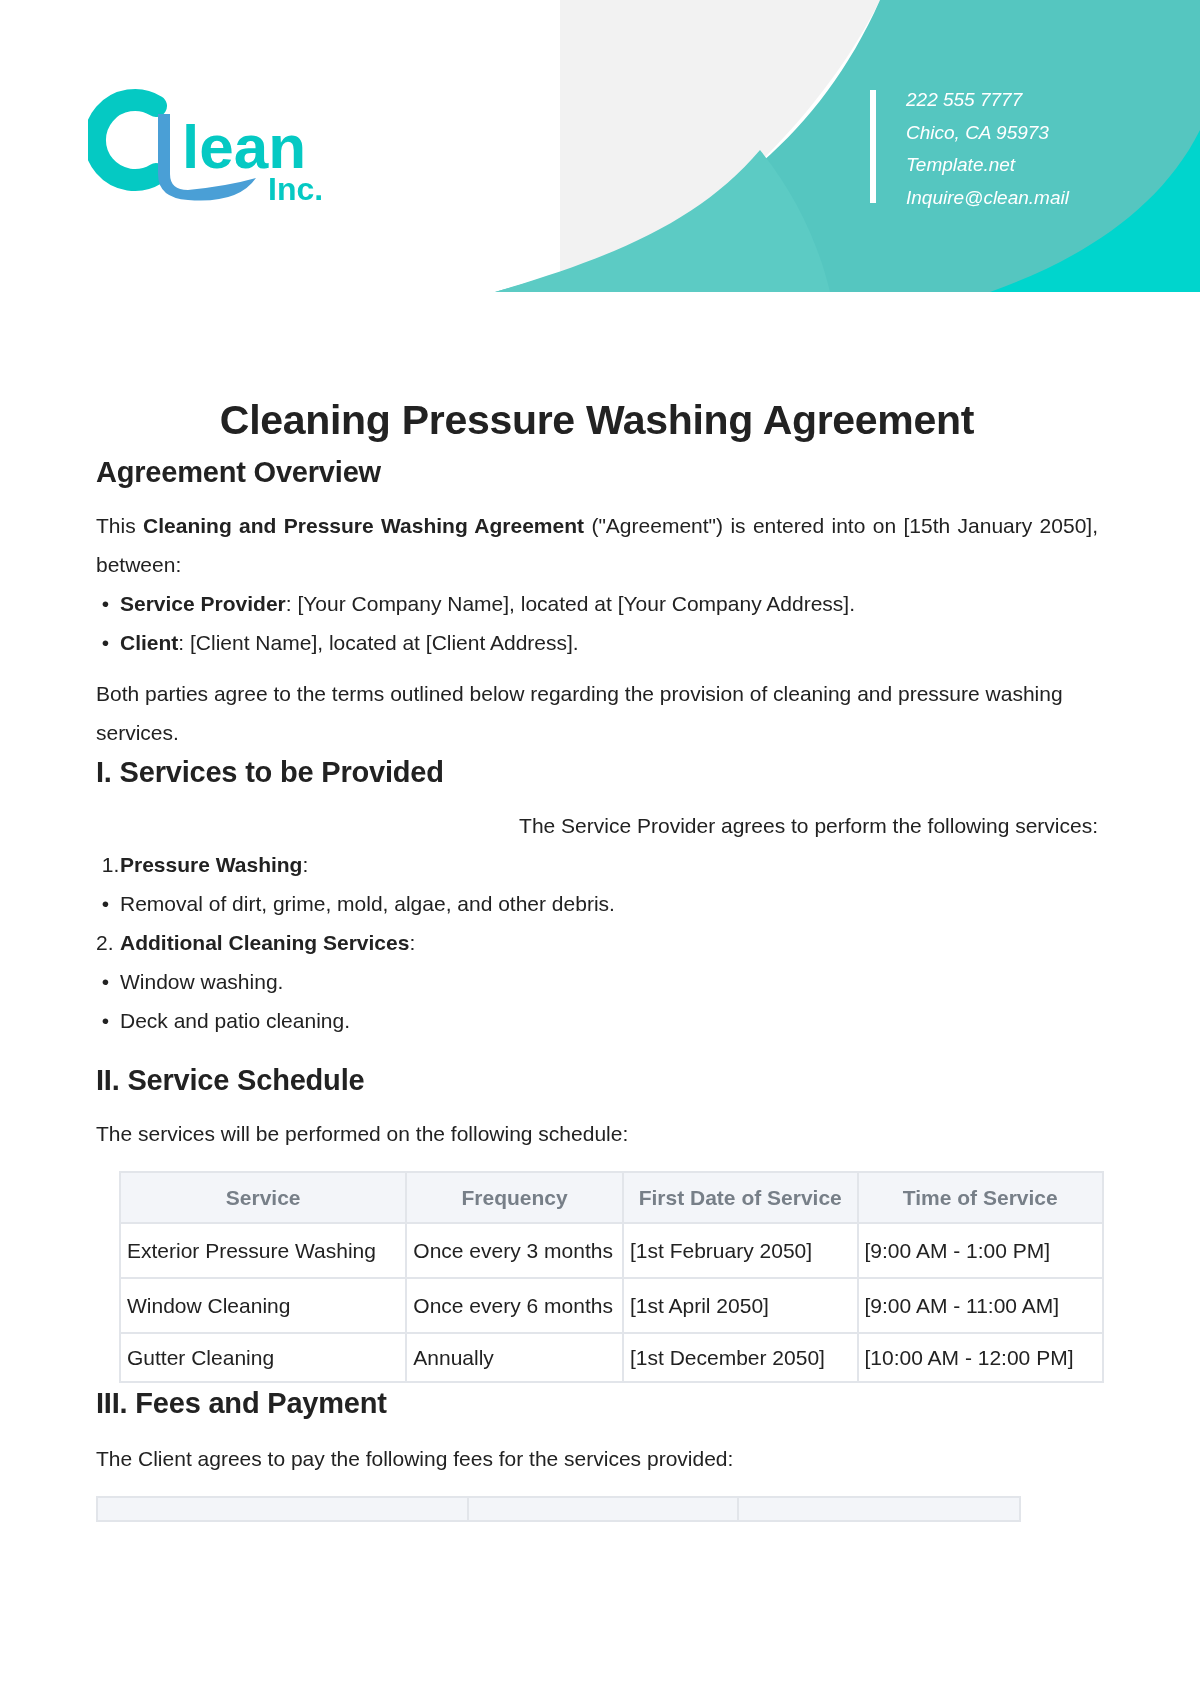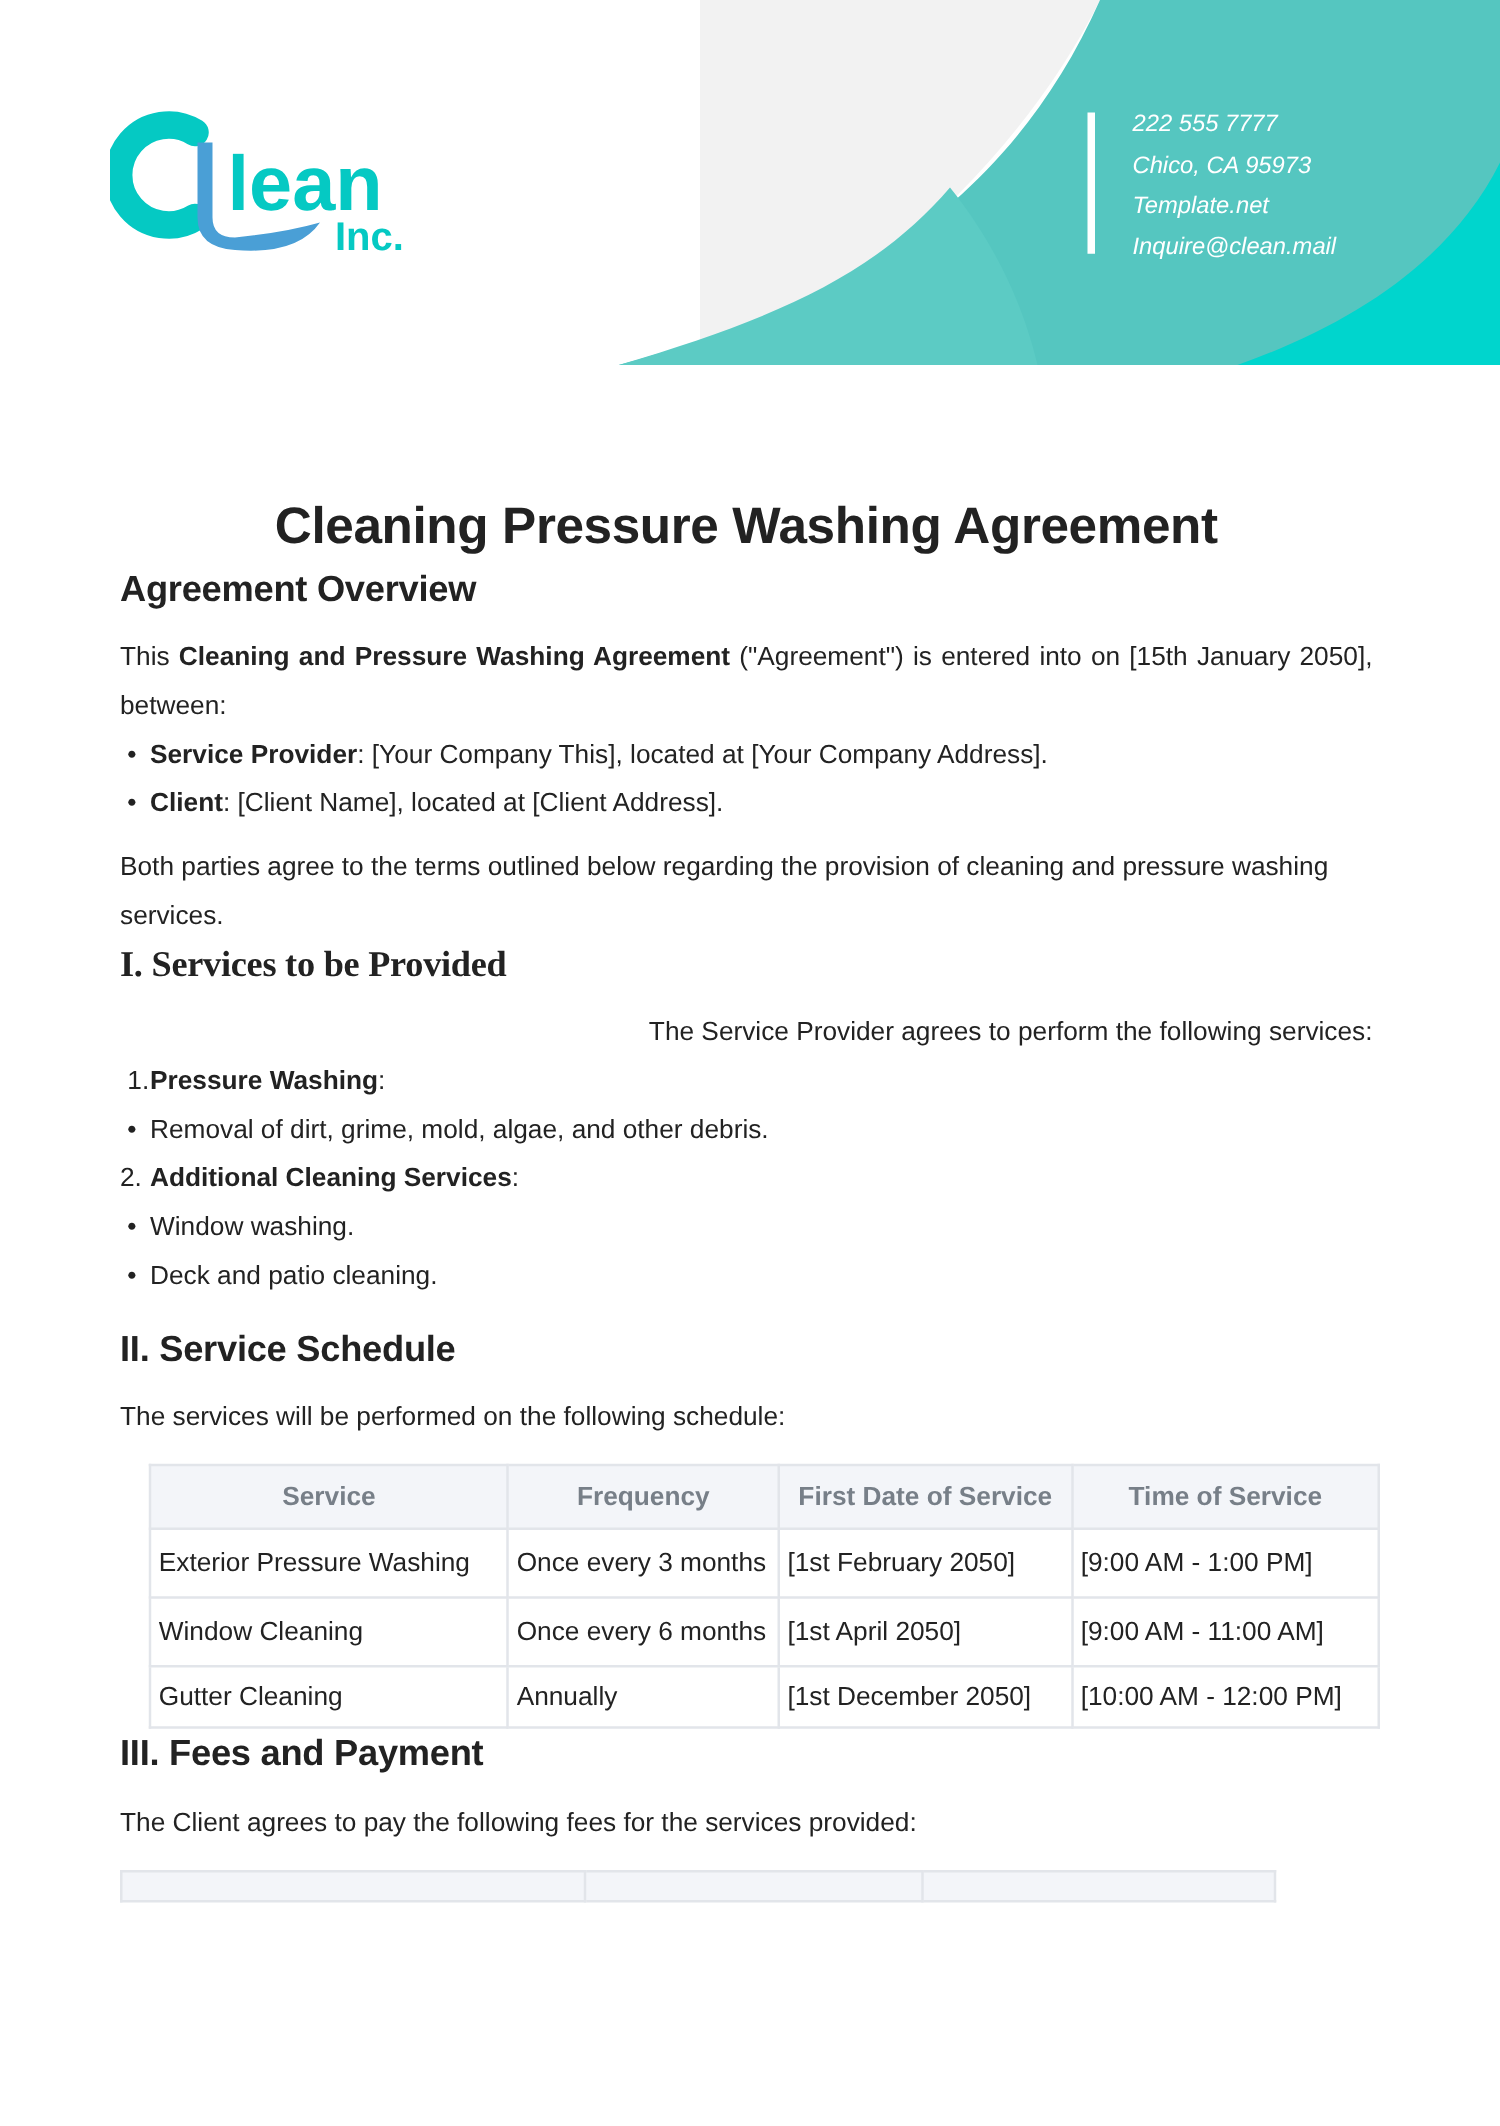--- a/index.html
+++ b/index.html
@@ -63,26 +63,26 @@
     <div>Inquire@clean.mail</div>
   </div>
 </div>
 
 <div class="content">
   <h1 class="title">Cleaning Pressure Washing Agreement</h1>
 
   <h2 class="sec" style="margin-top:0px;">Agreement Overview</h2>
   <p class="body justify" style="margin-top:14px;"><span>This </span><b>Cleaning and Pressure Washing Agreement</b><span> ("Agreement") is entered into on [15th January 2050], between:</span></p>
   <ul class="bl">
-    <li><span class="dot">&nbsp;•</span><b>Service Provider</b><span>: [Your Company This], located at [Your Company Address].</span></li>
+    <li><span class="dot">&nbsp;•</span><b>Service Provider</b><span>: [Your Company Name], located at [Your Company Address].</span></li>
     <li><span class="dot">&nbsp;•</span><b>Client</b><span>: [Client Name], located at [Client Address].</span></li>
   </ul>
   <p class="body" style="margin-top:12px;">Both parties agree to the terms outlined below regarding the provision of cleaning and pressure washing services.</p>
 
-  <h2 class="sec" style="margin-top:0px;font-family:Liberation Serif, serif;">I. Services to be Provided</h2>
+  <h2 class="sec" style="margin-top:0px;">I. Services to be Provided</h2>
   <p class="body" style="margin-top:14px;text-align:right;">The Service Provider agrees to perform the following services:</p>
   <ol class="nl">
     <li><span class="num">&nbsp;<span>1.</span></span><b>Pressure Washing</b>:</li>
     <li class="sub"><span class="dot" style="display:inline-block;width:24px;">&nbsp;•</span><span>Removal of dirt, grime, mold, algae, and other debris.</span></li>
     <li><span class="num"><span>2.</span></span><b>Additional Cleaning Services</b>:</li>
     <li class="sub"><span class="dot" style="display:inline-block;width:24px;">&nbsp;•</span><span>Window washing.</span></li>
     <li class="sub"><span class="dot" style="display:inline-block;width:24px;">&nbsp;•</span><span>Deck and patio cleaning.</span></li>
   </ol>
 
   <h2 class="sec" style="margin-top:20px;">II. Service Schedule</h2>

